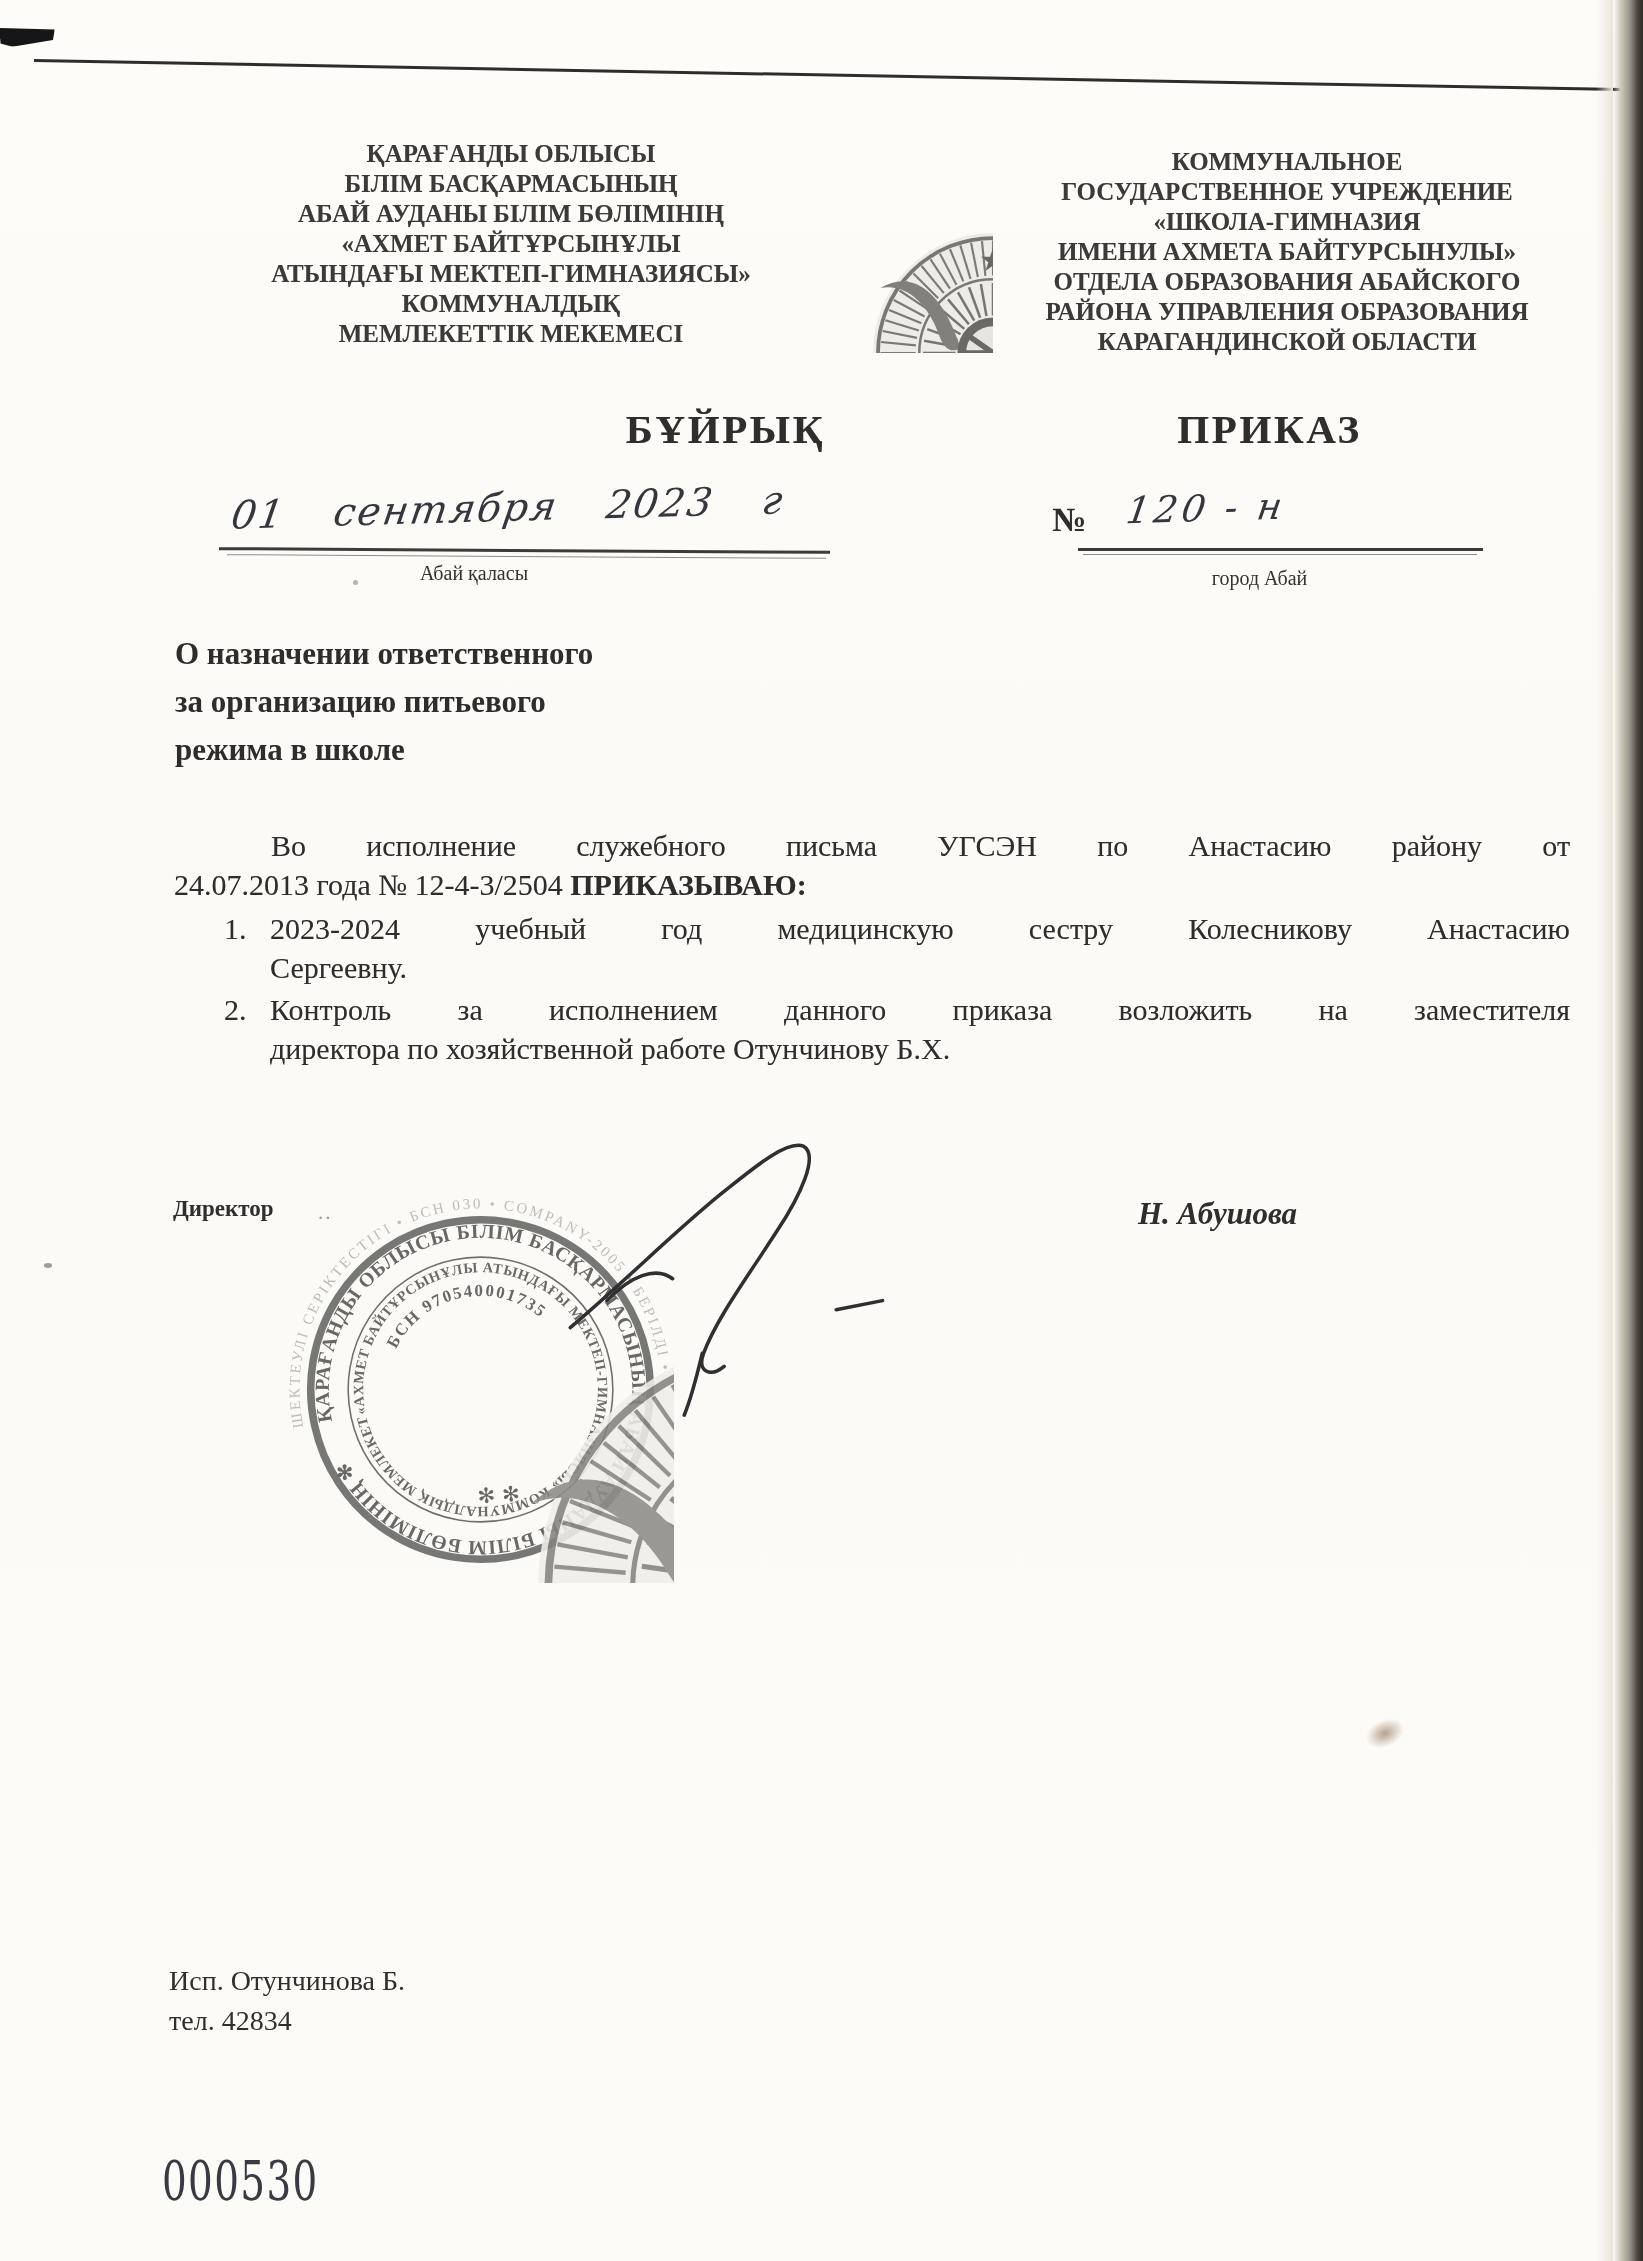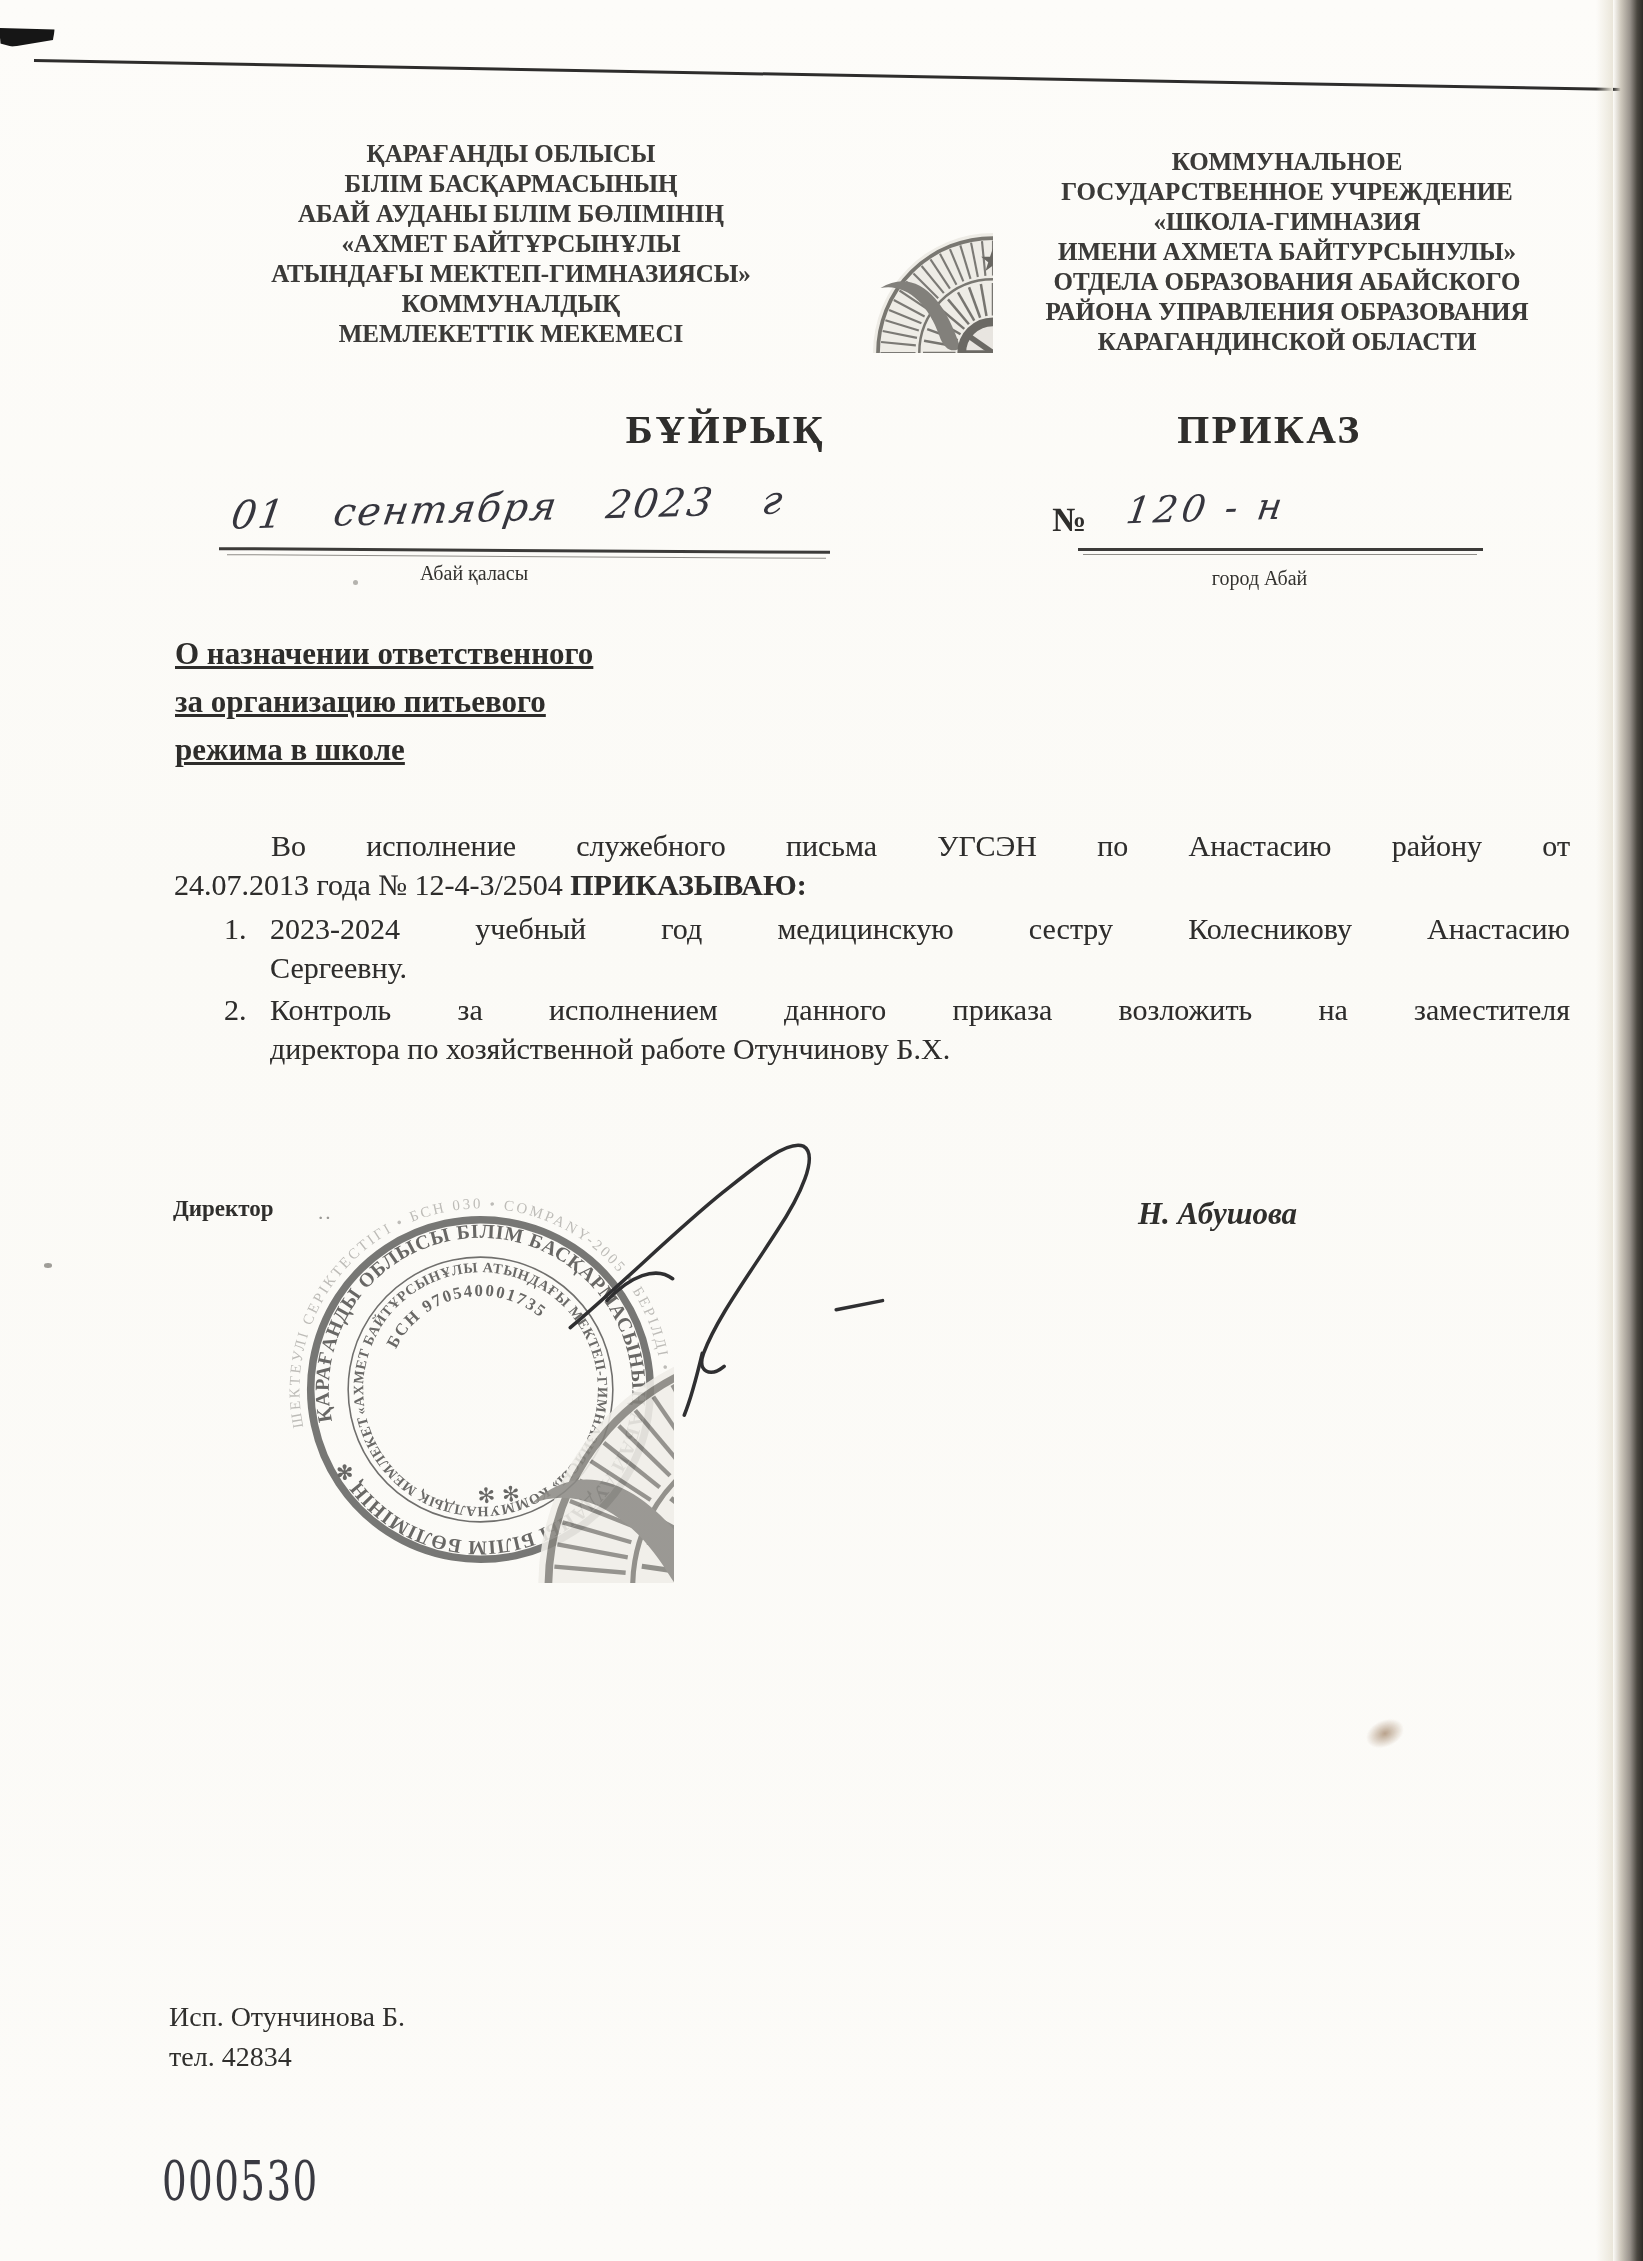--- a/index.html
+++ b/index.html
@@ -34,39 +34,39 @@
   .title-ru{left:1057px;top:405px;width:425px;text-align:center;}
   .hand{position:absolute;font-family:"DejaVu Serif",serif;font-style:italic;color:#36363e;
     transform:skewX(-10deg) rotate(-1.6deg);}
   .hand-date{left:233px;top:485px;font-size:39px;word-spacing:34px;letter-spacing:1.9px;}
   .hand-num{left:1127px;top:487px;font-size:37px;letter-spacing:3.9px;}
   .num-sign{position:absolute;left:1052px;top:501px;font-size:34px;font-weight:bold;color:#2f2e2c;}
   .u-line{position:absolute;height:2.6px;background:#3c3b39;}
   .u-line2{position:absolute;height:1.3px;background:#8f8d88;}
   .place{position:absolute;font-size:20px;color:#33322f;text-align:center;}
   
-  .subject{position:absolute;left:175px;top:630px;width:619px;font-weight:bold;font-size:31px;line-height:48px;color:#2e2d2b;text-decoration:underline;}
+  .subject{position:absolute;left:175px;top:630px;width:619px;font-weight:bold;font-size:31px;line-height:48px;color:#2e2d2b;}
   
   .bodytext{position:absolute;left:174px;top:826px;width:1396px;font-size:30px;line-height:39px;color:#2e2d2c;
     text-shadow:0 0 0.6px rgba(55,55,53,.3);}
   .jline{display:block;text-align:justify;text-align-last:justify;}
   .lline{display:block;text-align:left;}
   .indent1{text-indent:97px;}
   .list{margin-top:5.2px;}
   .item{display:flex;margin-left:50px;margin-top:2.6px;}
   .item .num{flex:0 0 46px;}
   .item .txt{flex:1;}
   b.cmd{font-weight:bold;}
   
   .role{position:absolute;left:173px;top:1196px;font-size:23px;font-weight:bold;color:#2f2e2c;}
   .sig-name{position:absolute;left:1138px;top:1196px;font-size:31px;font-weight:bold;color:#2f2e2c;font-style:italic;}
   .stamp-wrap{position:absolute;left:287px;top:1196px;width:387px;height:387px;opacity:.84;}
   .sig-svg{position:absolute;left:509px;top:1083px;width:438px;height:367px;}
   
-  .executor{position:absolute;left:169px;top:1961px;font-size:28px;line-height:40px;color:#302f2d;margin-top:36px;}
+  .executor{position:absolute;left:169px;top:1961px;font-size:28px;line-height:40px;color:#302f2d;}
   .form-number{position:absolute;left:162px;top:2150px;font-size:54px;letter-spacing:1.9px;color:#3a3a42;
     transform:scaleX(.72);transform-origin:left center;font-family:"DejaVu Serif",serif;}
   
   .ring-main{font-family:"Liberation Serif",serif;font-weight:bold;font-size:32px;letter-spacing:1px;fill:#4d4c4a;}
   .ring-inner{font-family:"Liberation Serif",serif;font-weight:bold;font-size:23px;letter-spacing:1px;fill:#504f4d;}
   .ring-faint{font-family:"Liberation Serif",serif;font-size:24px;letter-spacing:4px;fill:#76746f;opacity:.55;}
   .ring-bin{font-family:"Liberation Serif",serif;font-weight:bold;font-size:27px;letter-spacing:3px;fill:#4d4c4a;}
   .stars{font-size:34px;fill:#4d4c4a;font-family:"DejaVu Sans",sans-serif;}
   .qz{font-family:"Liberation Sans",sans-serif;font-weight:bold;fill:#f0eee9;letter-spacing:1.5px;}
 </style>

